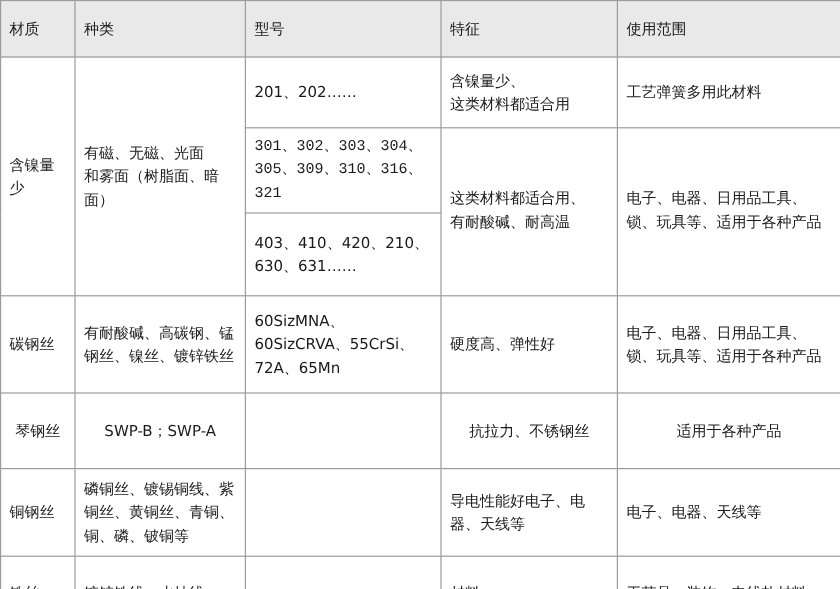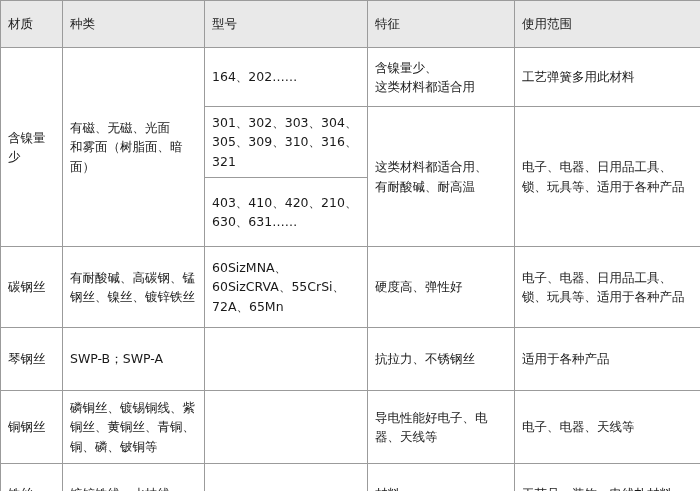--- a/index.html
+++ b/index.html
@@ -48,24 +48,24 @@
 
   .cell-text {
     display: block;
     white-space: pre-line;
     word-break: break-word;
   }
   td.model, td.feat {
     vertical-align: middle;
   }
   tr.row-201 td { height: 46px; }
-  tr.row-301 td { height: 56px; }
+  tr.row-301 td { height: 56px; font-family: Liberation Mono, monospace; }
   tr.row-403 td { height: 56px; }
   tr.row-carbon td { height: 68px; }
-  tr.row-piano td { height: 50px; }
+  tr.row-piano td { height: 50px; text-align: center; }
   tr.row-copper td { height: 60px; }
   tr.row-iron td { height: 48px; }
 </style>
 </head>
 <body>
 
 <div class="sheet">
   <table class="matrix">
     <colgroup>
       <col class="c1">
@@ -87,21 +87,21 @@
 
       <tr class="row-201">
         <td rowspan="3">
           <span class="cell-text">含镍量少</span>
         </td>
         <td rowspan="3">
           <span class="cell-text">有磁、无磁、光面
 和雾面（树脂面、暗面）</span>
         </td>
         <td class="model">
-          <span class="cell-text">164、202……</span>
+          <span class="cell-text">201、202……</span>
         </td>
         <td class="feat">
           <span class="cell-text">含镍量少、
 这类材料都适合用</span>
         </td>
         <td>
           <span class="cell-text">工艺弹簧多用此材料</span>
         </td>
       </tr>
 

